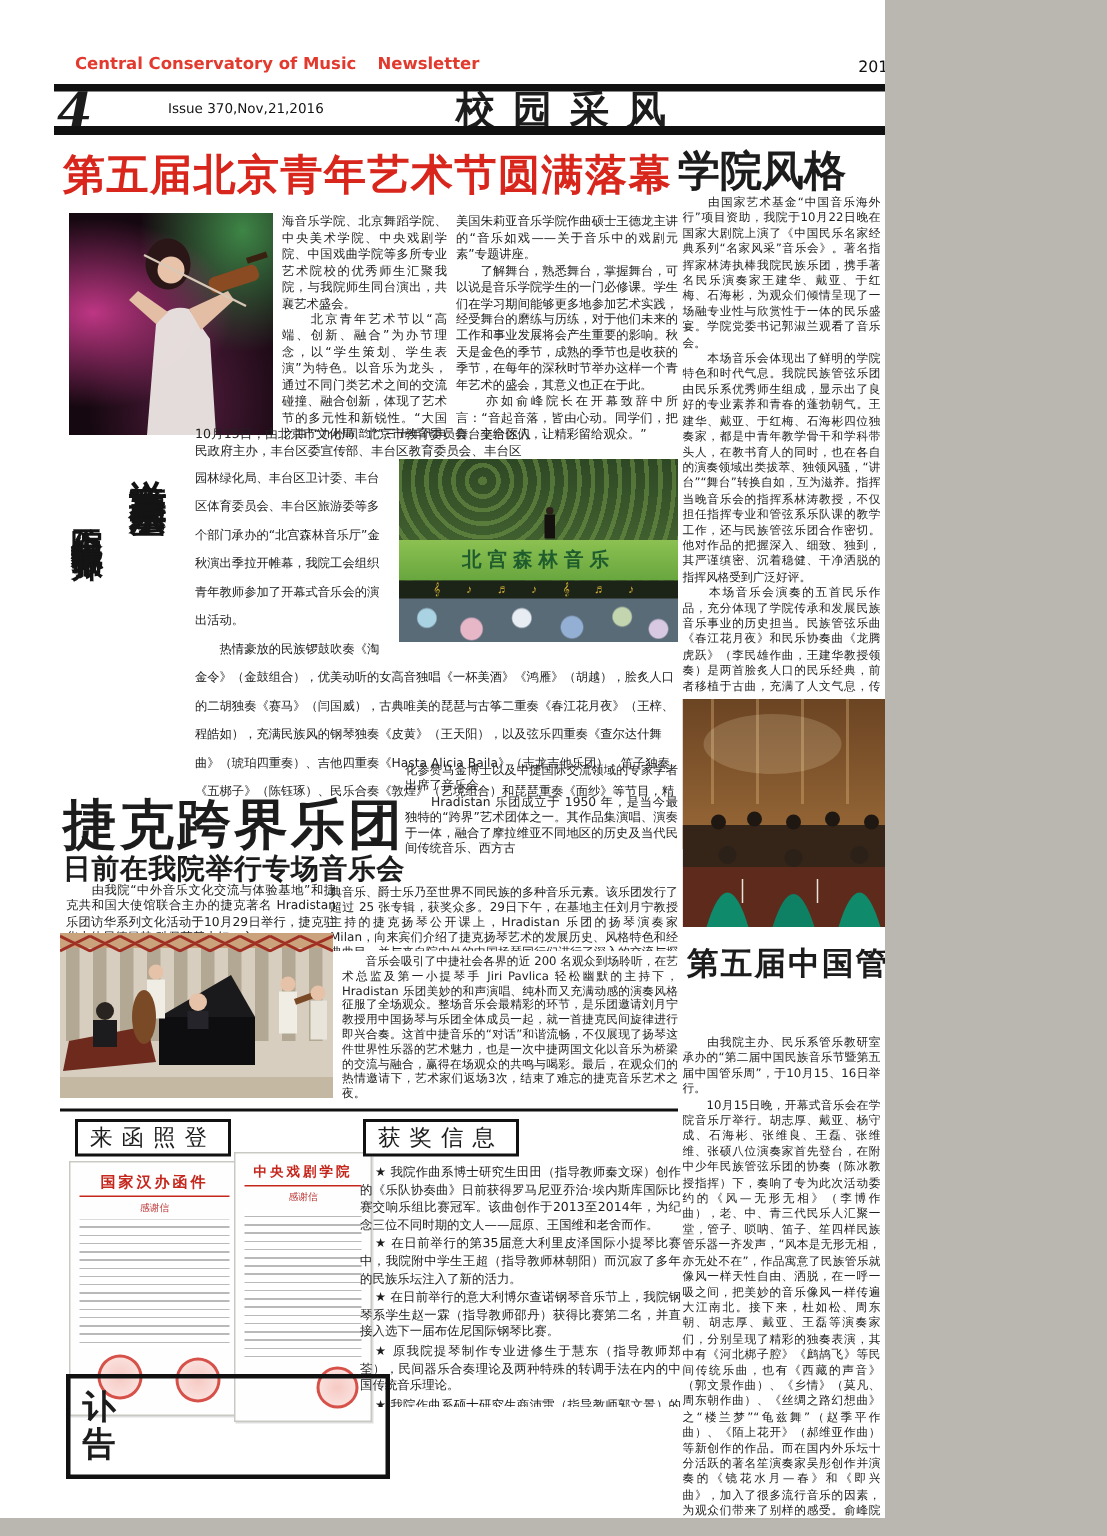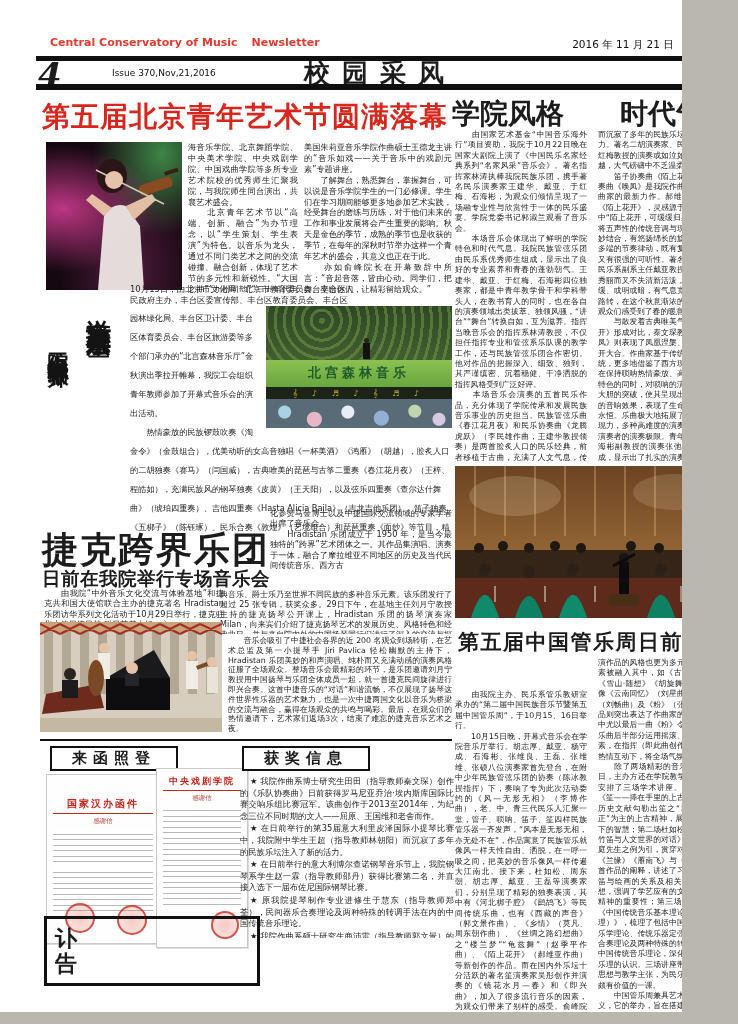--- a/index.html
+++ b/index.html
@@ -1,16 +1,16 @@
 <!DOCTYPE html>
 <html><head>
 <meta charset="utf-8">
 <style>
   html,body{margin:0;padding:0;background:#b9b7b0;}
-  #page{position:relative;width:682px;height:1024px;background:#ffffff;overflow:hidden;
+  #page{position:relative;width:590px;height:1024px;background:#ffffff;overflow:hidden;
         font-family:"DejaVu Sans","Liberation Sans",sans-serif;color:#1c1c1c;}
   .abs{position:absolute;}
   .bt{font-size:8.2px;line-height:10.4px;text-align:justify;white-space:pre-line;
       overflow:hidden;color:#222;}
   .byline{display:block;text-align:right;margin-top:2px;color:#333;}
   .rule{background:#101010;}
   
   .brand{font-size:11px;font-weight:bold;color:#e23a2e;}
   .brand .nl{margin-left:14px;font-weight:900;}
   .datecn{font-size:10.5px;text-align:right;color:#111;}
@@ -20,21 +20,21 @@
   .section-title{font-size:26px;font-weight:900;letter-spacing:12px;text-align:center;}
   
   .hl-a{font-size:28px;font-weight:900;letter-spacing:1px;color:#d8261c;white-space:nowrap;}
   .hl-d{display:flex;justify-content:space-between;font-size:28px;font-weight:900;}
   .hl-e{font-size:21px;font-weight:900;letter-spacing:1.5px;text-align:center;white-space:nowrap;}
   .hl-c1{font-size:36px;font-weight:900;letter-spacing:2px;white-space:nowrap;}
   .hl-c2{font-size:18.5px;font-weight:900;letter-spacing:.5px;white-space:nowrap;}
   .vert{writing-mode:vertical-rl;text-orientation:upright;
         font-family:"DejaVu Serif","Liberation Serif",serif;font-weight:bold;color:#141414;}
   
-  .photo{overflow:hidden;}
+  .photo{overflow:hidden;font-family:Liberation Mono, monospace;}
   #violin-photo{background:
      radial-gradient(ellipse at 12% 45%,rgba(219,62,152,.85),transparent 55%),
      radial-gradient(ellipse at 85% 8%,rgba(72,165,84,.8),transparent 42%),
      radial-gradient(ellipse at 60% 85%,rgba(128,44,96,.55),transparent 60%),#150810;}
   #umbrella-photo{float:right;width:186px;height:122px;margin:0 0 5px 6px;position:relative;
      background:
       repeating-radial-gradient(circle at 30% 12%,rgba(118,156,74,.5) 0 3px,transparent 3px 9px),
       linear-gradient(#2e4825 0%,#41602f 46%,#41602f 46%,#3a5529 100%);}
   .banner{position:absolute;left:0;top:44%;width:100%;height:22%;
      background:linear-gradient(#8cc152,#68a63e);display:flex;align-items:center;justify-content:center;}
@@ -46,22 +46,22 @@
       radial-gradient(circle at 10% 45%,#a9d3e2 0 6px,transparent 7px),
       radial-gradient(circle at 26% 70%,#e7b6c7 0 7px,transparent 8px),
       radial-gradient(circle at 44% 45%,#e7edf2 0 6px,transparent 7px),
       radial-gradient(circle at 62% 66%,#93b0d4 0 7px,transparent 8px),
       radial-gradient(circle at 80% 42%,#c3d5ae 0 6px,transparent 7px),
       radial-gradient(circle at 93% 70%,#d8c8e2 0 6px,transparent 7px),#5a6b78;}
   .stage-person{position:absolute;left:52%;top:30%;width:7px;height:16px;background:#14110e;}
   .stage-person:before{content:"";position:absolute;left:1px;top:-5px;width:5px;height:5px;
      border-radius:50%;background:#2b211a;}
   
-  .label-box{display:inline-block;border:2px solid #111;padding:1px 20px;
-     font-family:"DejaVu Serif","Liberation Serif",serif;font-weight:bold;
+  .label-box{display:inline-block;border:2px solid #111;padding:1px 8px;
+     font-family:"DejaVu Serif","Liberation Serif",serif;font-weight:normal;
      font-size:15px;letter-spacing:6px;white-space:nowrap;background:#fff;}
   .letter{background:#fefefe;border:1px solid #c9c9c4;box-shadow:1px 1px 0 #ddd;padding:6px 6px;}
   .letter .org{color:#c5271d;font-weight:bold;text-align:center;letter-spacing:2px;
      border-bottom:1px solid #c5271d;padding-bottom:2px;}
   .letter .ttl{text-align:center;font-size:6.5px;color:#b33;margin:3px 0;}
   .paper-lines{background:repeating-linear-gradient(#fff 0 4.5px,#b9b9b9 4.5px 5.5px);}
   .seal{position:absolute;border:2px solid rgba(205,45,35,.8);border-radius:50%;
      background:radial-gradient(rgba(230,80,60,.30),rgba(230,80,60,.12));}
   
   #obit{border:3px solid #111;display:flex;align-items:center;gap:8px;padding:4px 8px;}
@@ -171,21 +171,21 @@
     <span class="bt" style="font-size:7.8px;line-height:9.8px;display:block;">　　音乐会吸引了中捷社会各界的近 200 名观众到场聆听，在艺术总监及第一小提琴手 Jiri Pavlica 轻松幽默的主持下，Hradistan 乐团美妙的和声演唱、纯朴而又充满动感的演奏风格征服了全场观众。整场音乐会最精彩的环节，是乐团邀请刘月宁教授用中国扬琴与乐团全体成员一起，就一首捷克民间旋律进行即兴合奏。这首中捷音乐的“对话”和谐流畅，不仅展现了扬琴这件世界性乐器的艺术魅力，也是一次中捷两国文化以音乐为桥梁的交流与融合，赢得在场观众的共鸣与喝彩。最后，在观众们的热情邀请下，艺术家们返场3次，结束了难忘的捷克音乐艺术之夜。</span>
     <span class="byline" style="font-size:7.4px;">（中外音乐文化交流与体验基地 文／鞠明齐 图）</span>
   </div>
 
   <div class="abs rule" style="left:40px;top:739px;width:412px;height:2px;"></div>
 
   <div class="abs" style="left:50px;top:746px;">
     <span class="label-box">来函照登</span>
   </div>
   <div class="abs letter" style="left:46px;top:774px;width:100px;height:156px;">
-    <div class="org" style="font-size:10px;margin-top:16px;">国家汉办函件</div>
+    <div class="org" style="font-size:10px;">国家汉办函件</div>
     <div class="ttl">感谢信</div>
     <div class="paper-lines" style="height:86px;"></div>
     <div class="seal" style="width:26px;height:26px;left:18px;bottom:10px;"></div>
     <div class="seal" style="width:26px;height:26px;right:12px;bottom:8px;"></div>
   </div>
   <div class="abs letter" style="left:156px;top:768px;width:78px;height:166px;">
     <div class="org" style="font-size:9px;">中央戏剧学院</div>
     <div class="ttl">感谢信</div>
     <div class="paper-lines" style="height:100px;"></div>
     <div class="seal" style="width:24px;height:24px;right:8px;bottom:8px;"></div>

